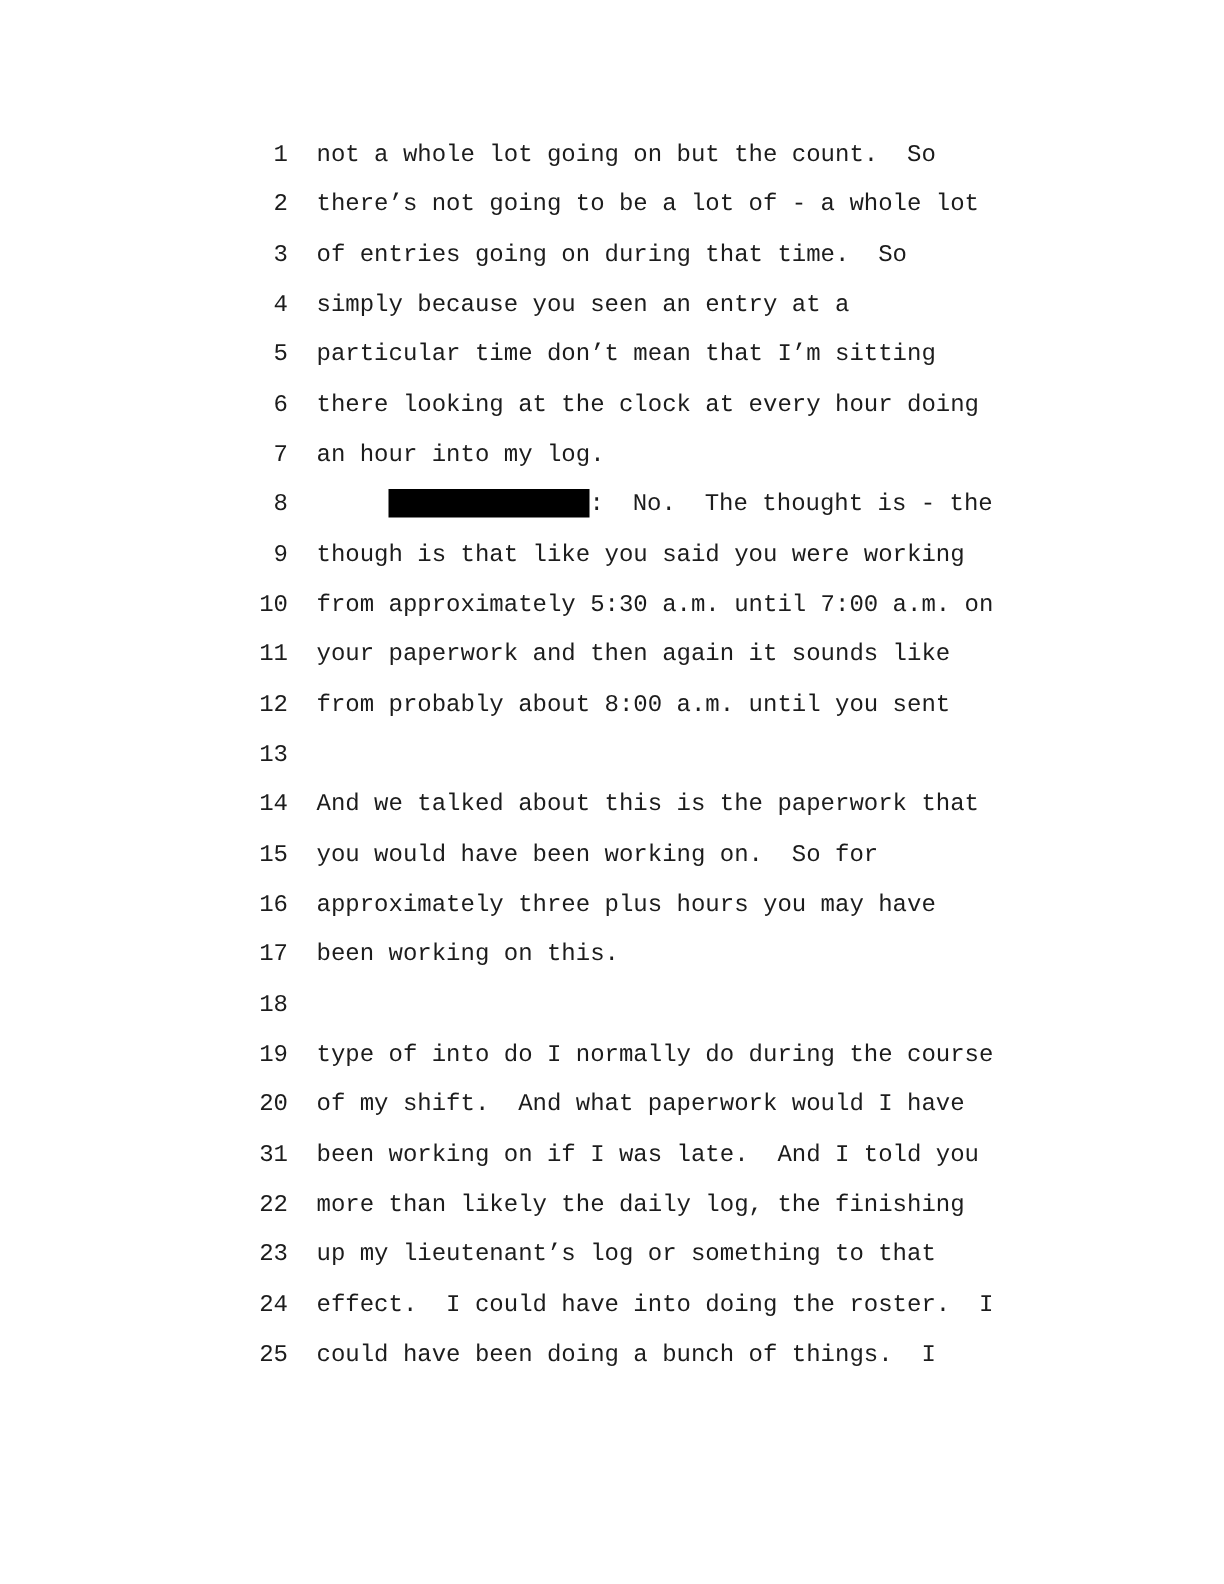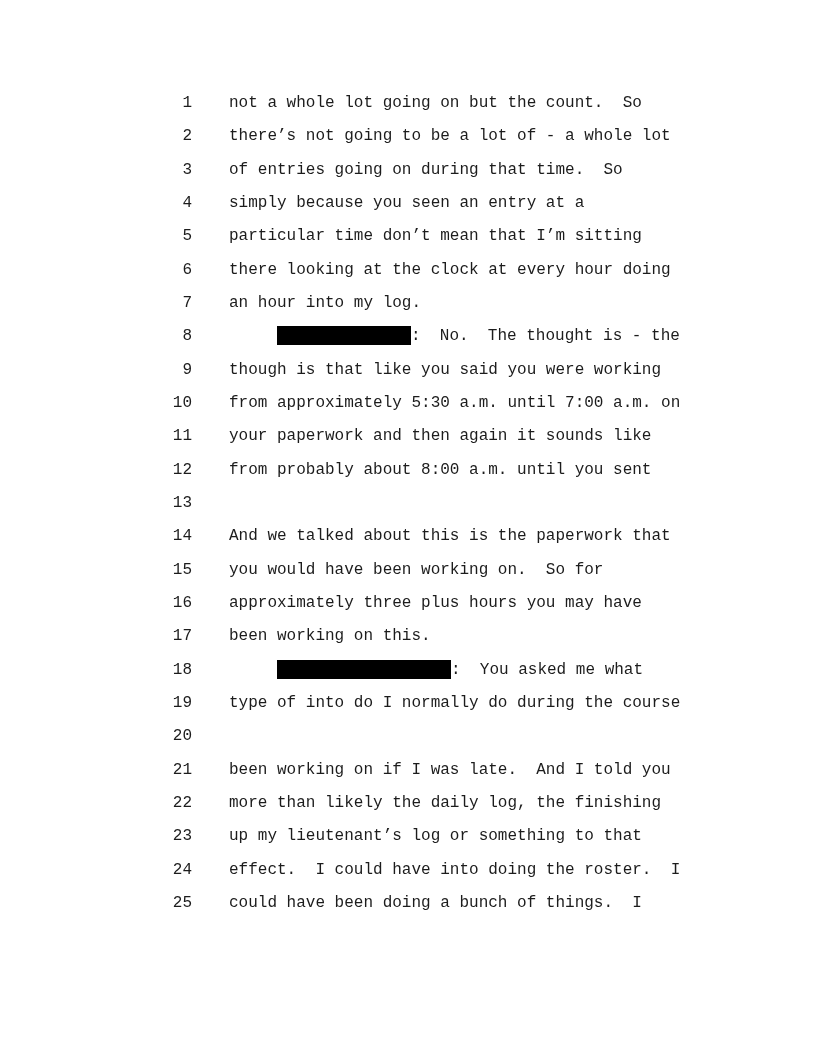--- a/index.html
+++ b/index.html
@@ -38,21 +38,21 @@
   }
   .num {
     position: absolute;
     left: 130px;
     width: 62px;
     text-align: right;
     white-space: pre;
   }
   .txt {
     position: absolute;
-    left: 229px;
+    left: 211px;
     white-space: pre;
   }
   .indent {
     display: inline-block;
     width: 48px;
     height: 1px;
   }
   .redaction {
     display: inline-block;
     height: 19px;
@@ -145,34 +145,34 @@
     <span class="txt">approximately three plus hours you may have</span>
   </div>
 
   <div class="line">
     <span class="num">17</span>
     <span class="txt">been working on this.</span>
   </div>
 
   <div class="line">
     <span class="num">18</span>
-    <span class="txt"><span class="indent" style="width: 48px;"></span><span class="redaction" style="width: 174px;"></span>:  You asked me what</span>
   </div>
 
   <div class="line">
     <span class="num">19</span>
     <span class="txt">type of into do I normally do during the course</span>
   </div>
 
   <div class="line">
     <span class="num">20</span>
+    <span class="txt">of my shift.  And what paperwork would I have</span>
   </div>
 
   <div class="line">
-    <span class="num">21</span>
+    <span class="num">31</span>
     <span class="txt">been working on if I was late.  And I told you</span>
   </div>
 
   <div class="line">
     <span class="num">22</span>
     <span class="txt">more than likely the daily log, the finishing</span>
   </div>
 
   <div class="line">
     <span class="num">23</span>

